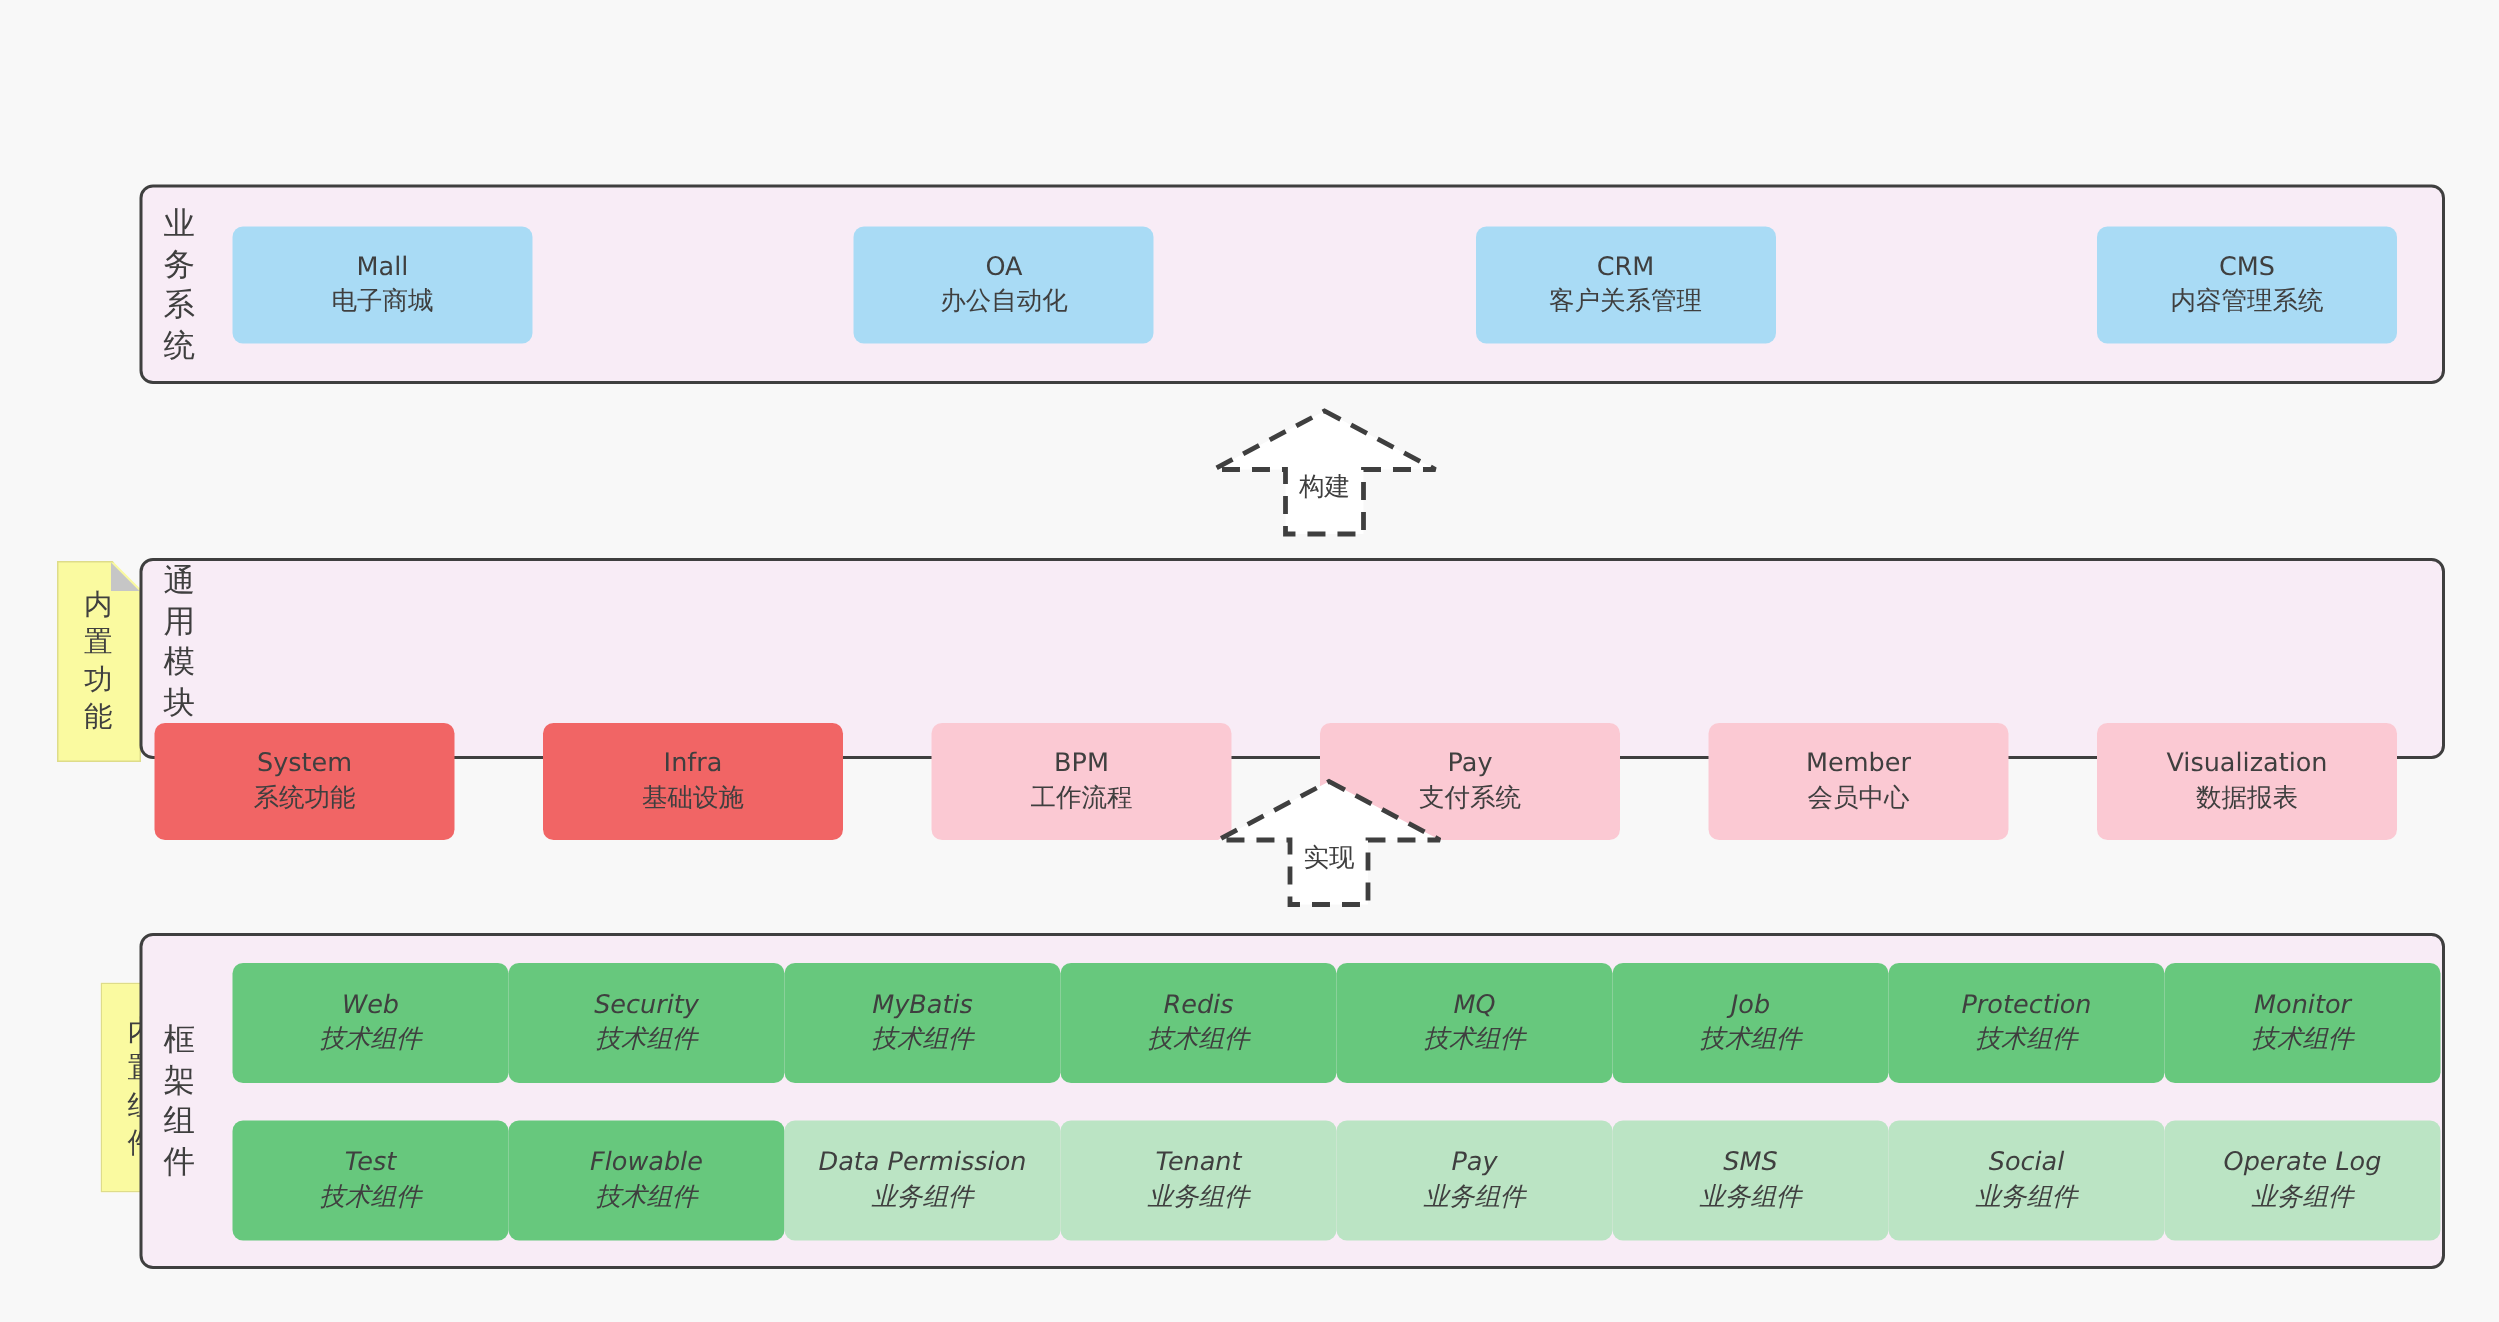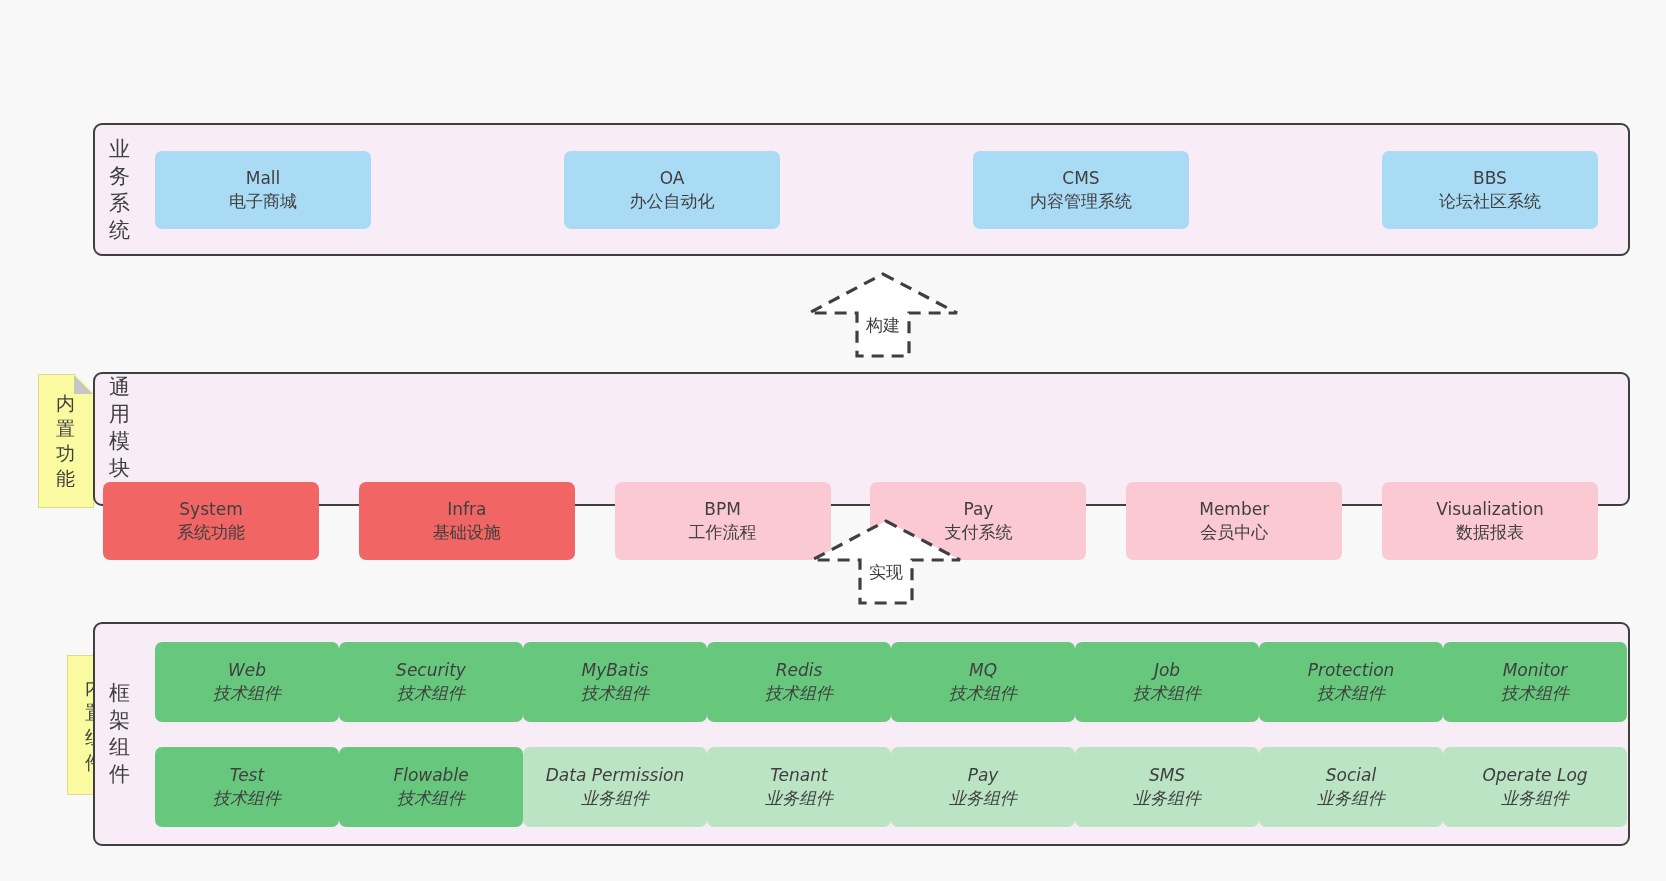--- a/index.html
+++ b/index.html
@@ -50,21 +50,21 @@
     flex:1;display:flex;flex-direction:column;justify-content:center;
     gap:25px;padding:0 30px 0 8px;
   }
   .row{display:flex;justify-content:space-between;}
 
   .box{
     box-sizing:border-box;height:78px;padding:4px 8px;
     display:flex;flex-direction:column;align-items:center;justify-content:center;
     border-radius:7px;text-align:center;font-size:17px;line-height:23px;
   }
-  .row-6 .box{width:216px;}
+  .row-6 .box{width:200px;}
   .row-8 .box{width:184px;height:80px;font-style:italic;}
   .blue  {background:var(--blue,#a9dbf5);}
   .red   {background:var(--red,#f16565);}
   .pink  {background:var(--pink,#fbc9d3);}
   .gdark {background:var(--green_dark,#67c87d);}
   .glight{background:var(--green_light,#bbe4c4);}
 
   
   .arrow{position:absolute;width:154px;height:88px;}
   #arrow-build{left:806px;top:271px;}
@@ -100,26 +100,26 @@
       <div class="row row-6">
         <div class="box blue">
           <span>Mall</span>
           <span>电子商城</span>
         </div>
         <div class="box blue">
           <span>OA</span>
           <span>办公自动化</span>
         </div>
         <div class="box blue">
+          <span>CRM</span>
+          <span>客户关系管理</span>
+        </div>
+        <div class="box blue">
           <span>CMS</span>
           <span>内容管理系统</span>
-        </div>
-        <div class="box blue">
-          <span>BBS</span>
-          <span>论坛社区系统</span>
         </div>
       </div>
     </div>
   </div>
 
   <div class="arrow" id="arrow-build">
     <svg width="154" height="88" viewBox="0 0 154 88">
       <polygon points="77,3 151,42 103,42 103,85 51,85 51,42 3,42"></polygon>
     </svg>
     <div class="arrow-label">构建</div>

